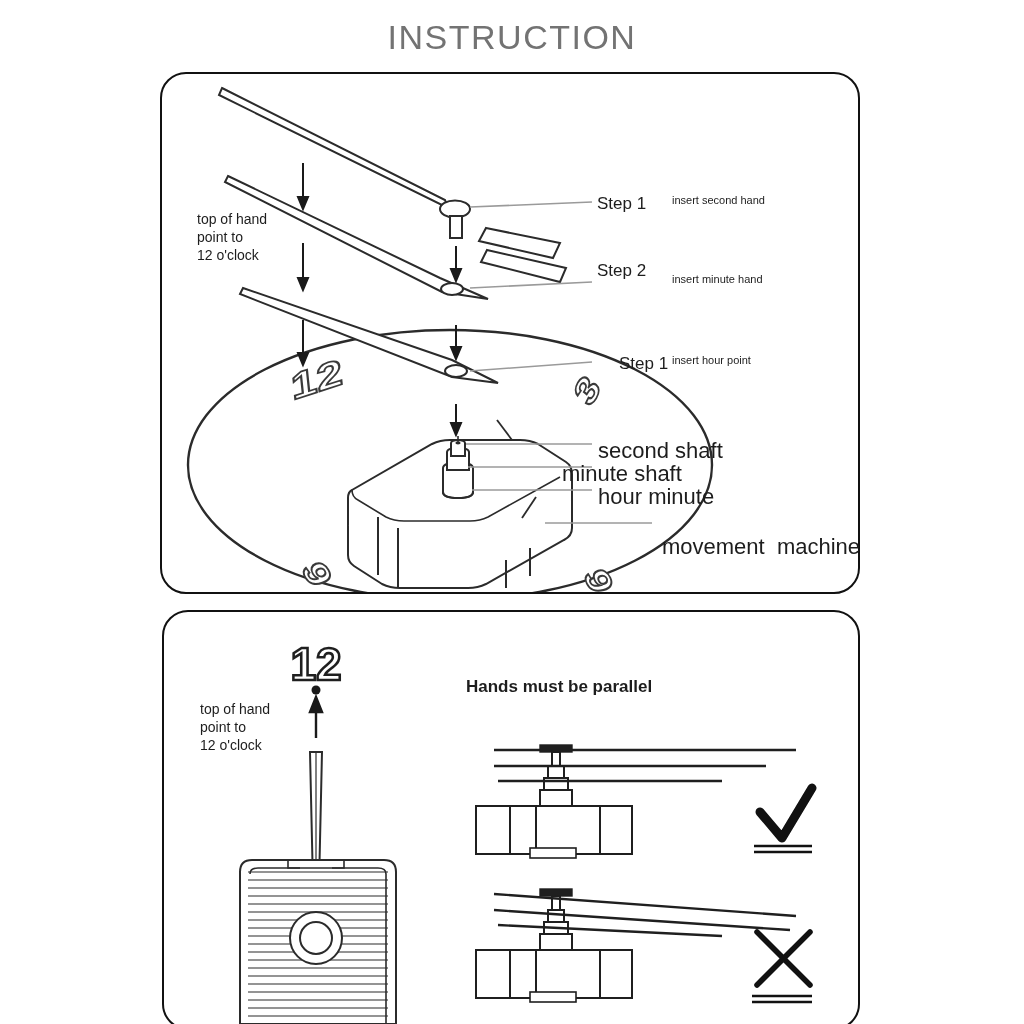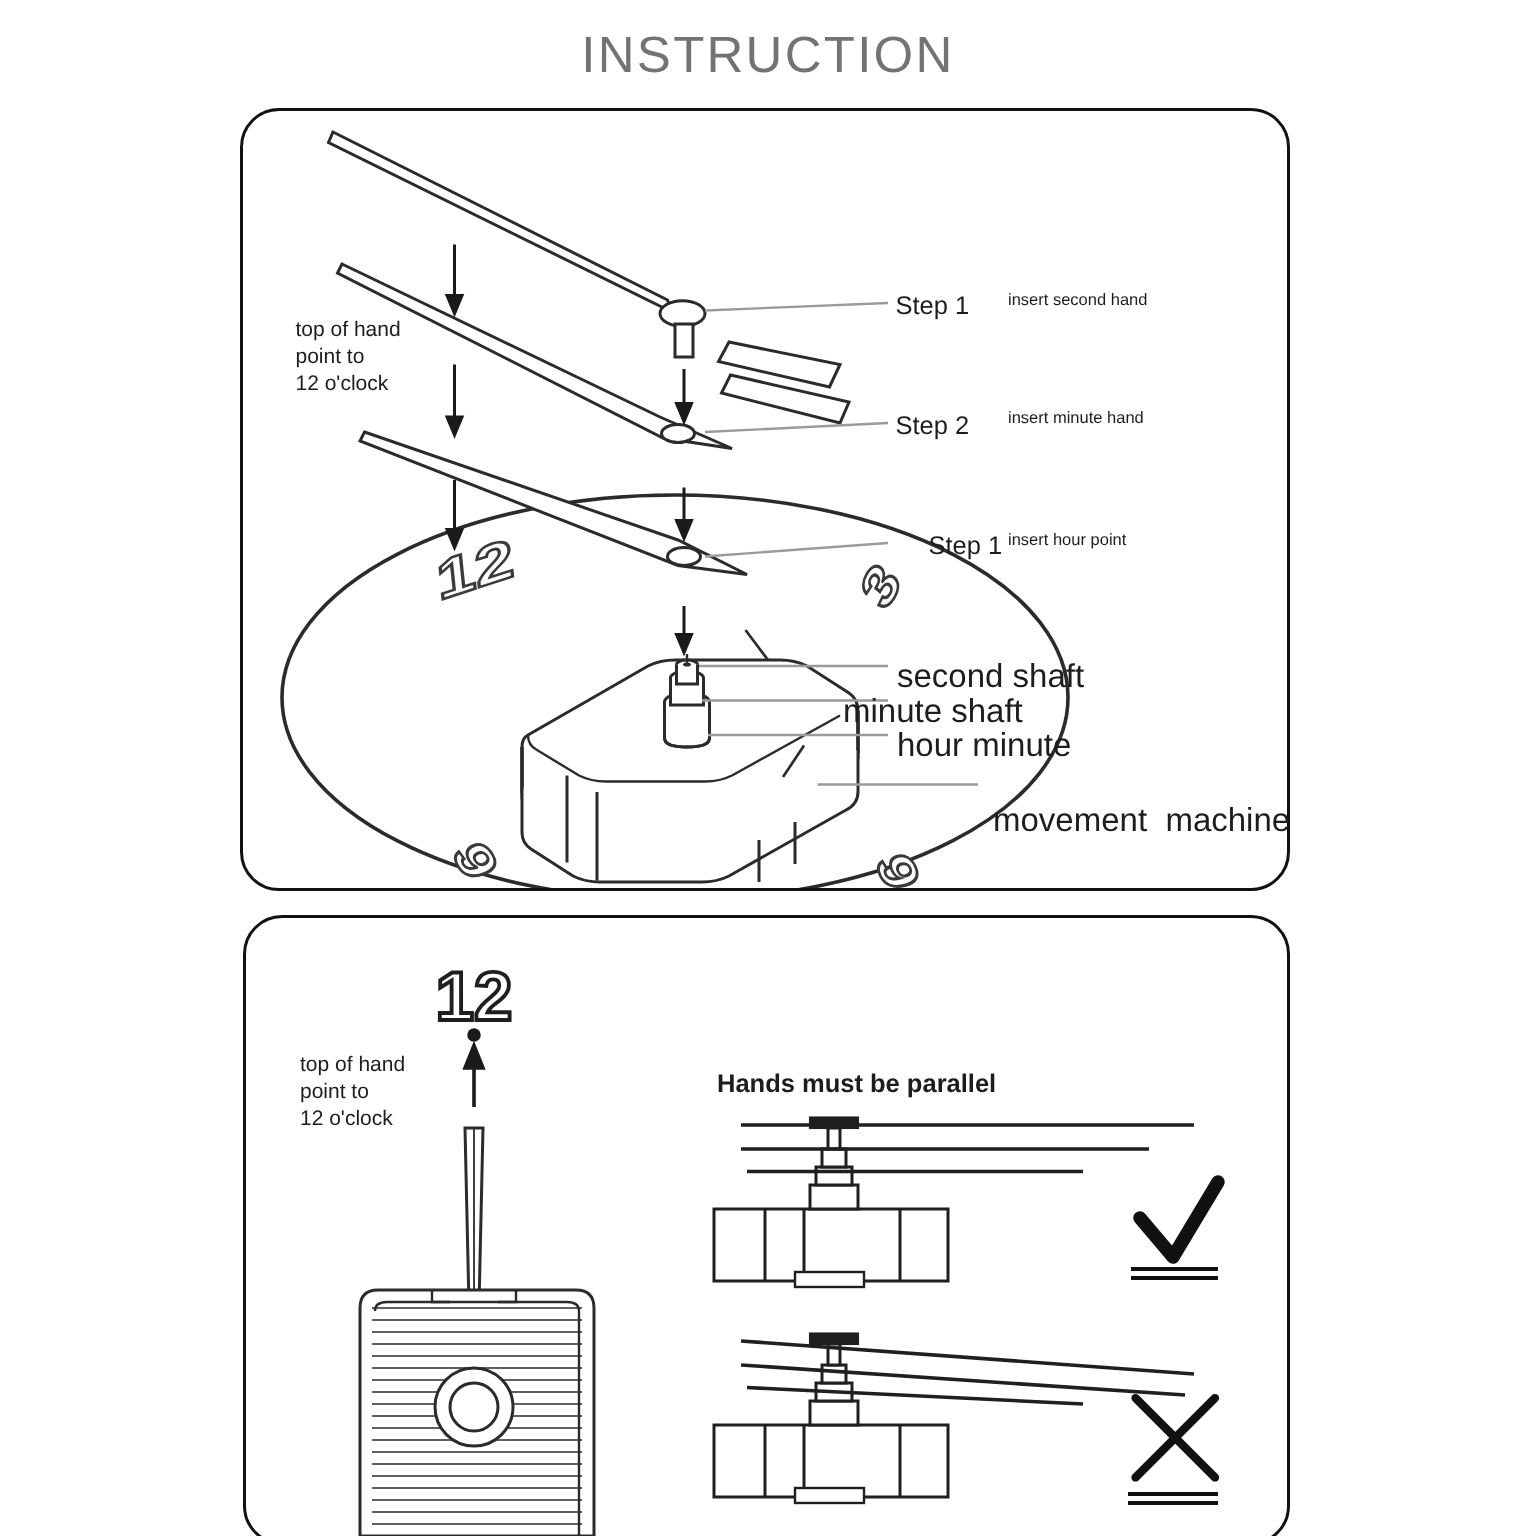--- a/index.html
+++ b/index.html
@@ -291,26 +291,26 @@
       <line x1="752" y1="1002" x2="812" y2="1002" stroke="#111111" stroke-width="2.6"></line>
     </g>
   </g>
 </svg>
 
 <div class="lbl note" style="left:197px; top:211px;"><span>top of hand</span><br><span>point to</span><br><span>12 o'clock</span></div>
 
 <div class="lbl step-num" style="left:597px; top:193px;">Step 1</div>
 <div class="lbl step-txt" style="left:672px; top:193px;">insert second hand</div>
 
-<div class="lbl step-num" style="left:597px; top:273px;">Step 2</div>
+<div class="lbl step-num" style="left:597px; top:260px;">Step 2</div>
 <div class="lbl step-txt" style="left:672px; top:272px;">insert minute hand</div>
 
 <div class="lbl step-num" style="left:619px; top:353px;">Step 1</div>
 <div class="lbl step-txt" style="left:672px; top:353px;">insert hour point</div>
 
 <div class="lbl shaft-lbl" style="left:598px; top:437px;">second shaft</div>
 <div class="lbl shaft-lbl" style="left:562px; top:460px;">minute shaft</div>
 <div class="lbl shaft-lbl" style="left:598px; top:483px;">hour minute</div>
 <div class="lbl shaft-lbl" style="left:662px; top:519px;margin-top:14px;">movement  machine</div>
 
 <div class="lbl note" style="left:200px; top:701px;"><span>top of hand</span><br><span>point to</span><br><span>12 o'clock</span></div>
 
-<div class="lbl parallel-note" style="left:478px; top:676px;margin-top:36px;">Hands must be parallel</div>
+<div class="lbl parallel-note" style="left:466px; top:676px;">Hands must be parallel</div>
 
 </body></html>

